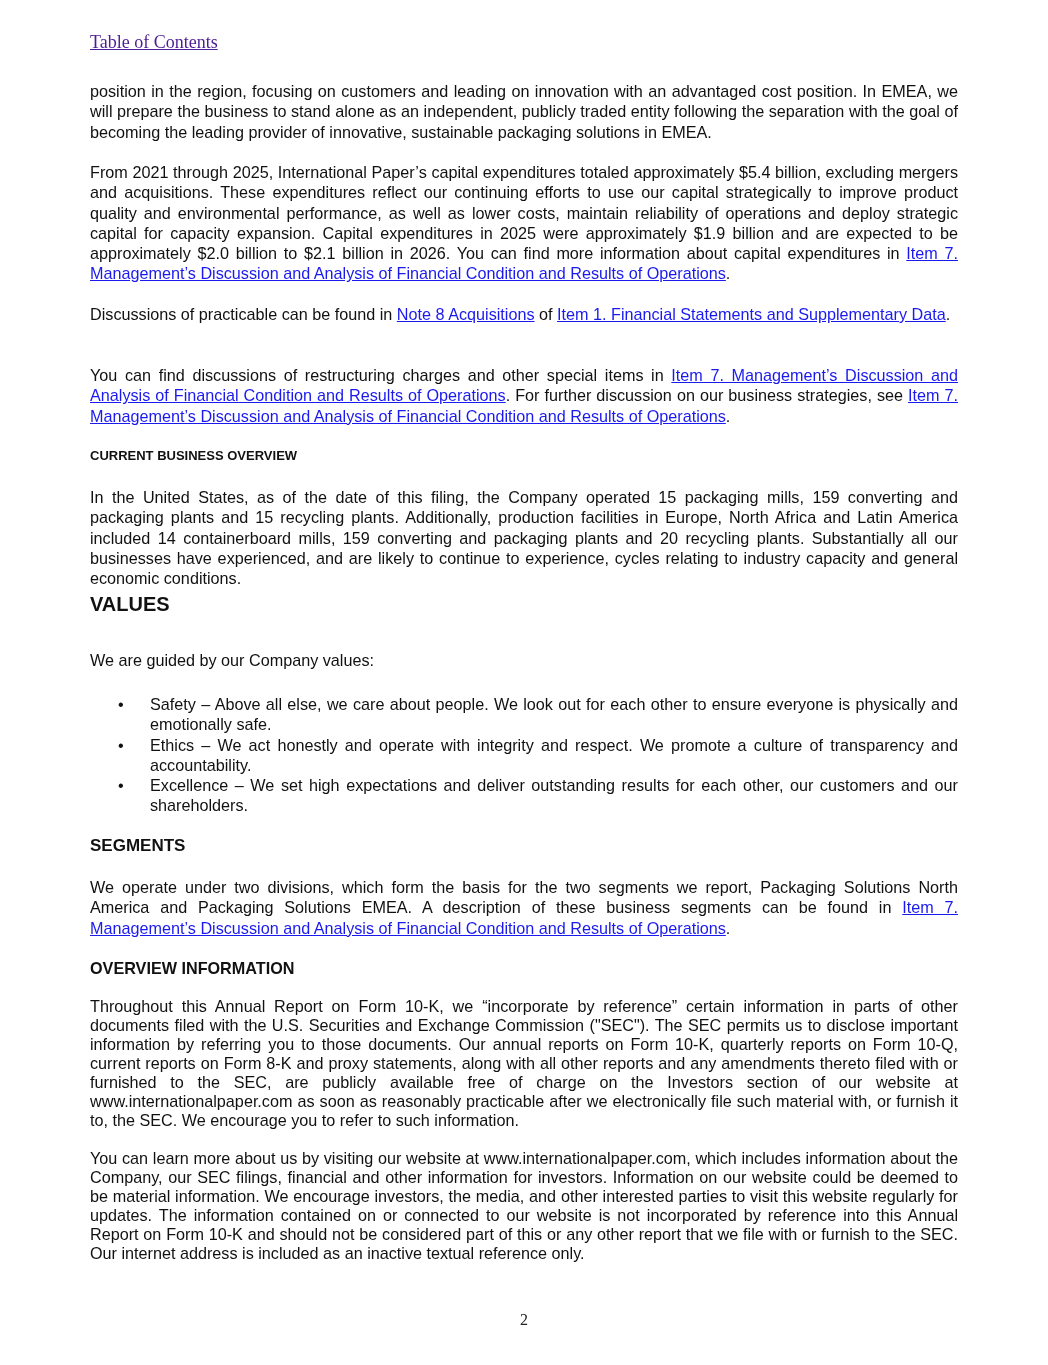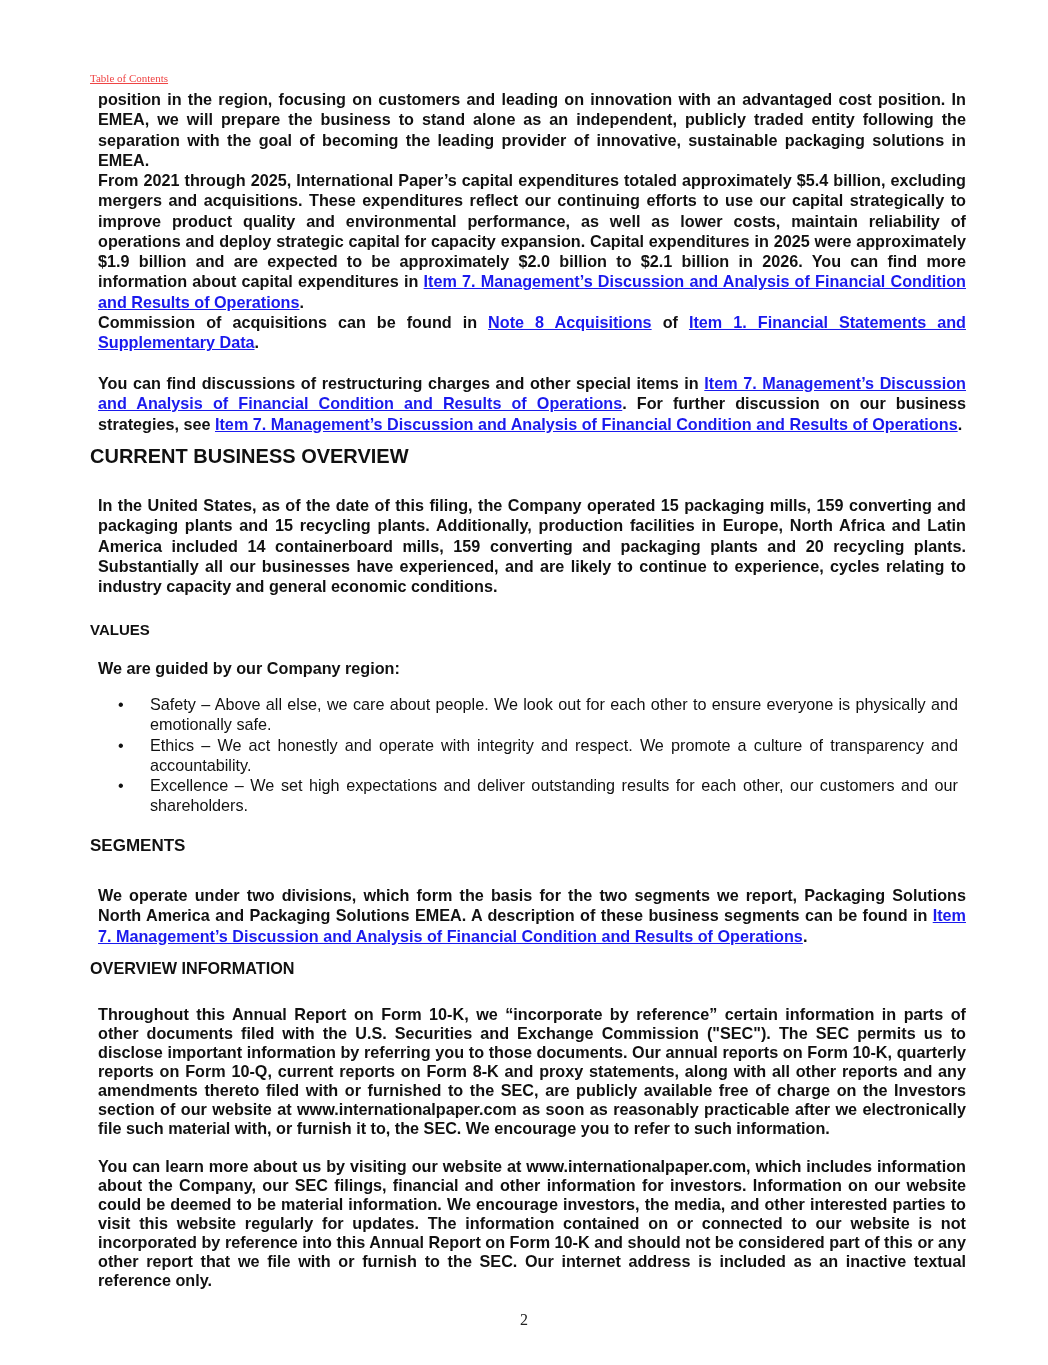--- a/index.html
+++ b/index.html
@@ -21,33 +21,31 @@
       font-family: "Liberation Sans", sans-serif;
       font-size: 16.2px;
       line-height: 20.3px;
       color: #111111;
     }
     .toc-link {
       position: absolute;
       left: 90px;
       top: 32px;
       font-family: "Liberation Serif", serif;
-      font-size: 11px;
-      color: #ef4444;
+      font-size: 18px;
+      color: #4c1d95;
       text-decoration: underline;
       cursor: pointer;
-      margin-top: 40px;
     }
     .para {
       position: absolute;
       left: 0;
       width: 868px;
       text-align: justify;
-      margin: 8px;
-      font-weight: bold;
+      margin: 0;
     }
     .para.last-left { text-align-last: left; }
     .heading {
       position: absolute;
       left: 0;
       font-weight: bold;
       margin: 0;
     }
     a.doc-link {
       color: #1a1aee;
@@ -89,31 +87,31 @@
 <body>
 
 <a class="toc-link">Table of Contents</a>
 
 <div class="page">
 
   <p class="para last-left" style="top:81px;">position in the region, focusing on customers and leading on innovation with an advantaged cost position. In EMEA, we will prepare the business to stand alone as an independent, publicly traded entity following the separation with the goal of becoming the leading provider of innovative, sustainable packaging solutions in EMEA.</p>
 
   <p class="para last-left" style="top:162px;"><span>From 2021 through 2025, International Paper’s capital expenditures totaled approximately $5.4 billion, excluding mergers and acquisitions. These expenditures reflect our continuing efforts to use our capital strategically to improve product quality and environmental performance, as well as lower costs, maintain reliability of operations and deploy strategic capital for capacity expansion. Capital expenditures in 2025 were approximately $1.9 billion and are expected to be approximately $2.0 billion to $2.1 billion in 2026. You can find more information about capital expenditures in </span><a class="doc-link">Item 7. Management’s Discussion and Analysis of Financial Condition and Results of Operations</a><span>.</span></p>
 
-  <p class="para last-left" style="top:304px;"><span>Commission of acquisitions can be found in </span><a class="doc-link">Note 8 Acquisitions</a><span> of </span><a class="doc-link">Item 1. Financial Statements and Supplementary Data</a><span>.</span></p>
+  <p class="para last-left" style="top:304px;"><span>Discussions of practicable can be found in </span><a class="doc-link">Note 8 Acquisitions</a><span> of </span><a class="doc-link">Item 1. Financial Statements and Supplementary Data</a><span>.</span></p>
 
   <p class="para last-left" style="top:365px;"><span>You can find discussions of restructuring charges and other special items in </span><a class="doc-link">Item 7. Management’s Discussion and Analysis of Financial Condition and Results of Operations</a><span>. For further discussion on our business strategies, see </span><a class="doc-link">Item 7. Management’s Discussion and Analysis of Financial Condition and Results of Operations</a><span>.</span></p>
 
-  <h2 class="heading" style="top:446px; font-size:20px;">CURRENT BUSINESS OVERVIEW</h2>
+  <h2 class="heading" style="top:446px; font-size:13px;">CURRENT BUSINESS OVERVIEW</h2>
 
   <p class="para last-left" style="top:487px;">In the United States, as of the date of this filing, the Company operated 15 packaging mills, 159 converting and packaging plants and 15 recycling plants. Additionally, production facilities in Europe, North Africa and Latin America included 14 containerboard mills, 159 converting and packaging plants and 20 recycling plants. Substantially all our businesses have experienced, and are likely to continue to experience, cycles relating to industry capacity and general economic conditions.</p>
 
-  <h2 class="heading" style="top:620px; font-size:15px;">VALUES</h2>
+  <h2 class="heading" style="top:594px; font-size:20px;">VALUES</h2>
 
-  <p class="para last-left" style="top:650px;">We are guided by our Company region:</p>
+  <p class="para last-left" style="top:650px;">We are guided by our Company values:</p>
 
   <ul class="values" style="top:694px;">
     <li><span class="bullet">•</span><span>Safety – Above all else, we care about people. We look out for each other to ensure everyone is physically and emotionally safe.</span></li>
     <li><span class="bullet">•</span><span>Ethics – We act honestly and operate with integrity and respect. We promote a culture of transparency and accountability.</span></li>
     <li><span class="bullet">•</span><span>Excellence – We set high expectations and deliver outstanding results for each other, our customers and our shareholders.</span></li>
   </ul>
 
   <h2 class="heading" style="top:836px; font-size:17px;">SEGMENTS</h2>
 
   <p class="para last-left" style="top:877px;"><span>We operate under two divisions, which form the basis for the two segments we report, Packaging Solutions North America and Packaging Solutions EMEA. A description of these business segments can be found in </span><a class="doc-link">Item 7. Management’s Discussion and Analysis of Financial Condition and Results of Operations</a><span>.</span></p>

